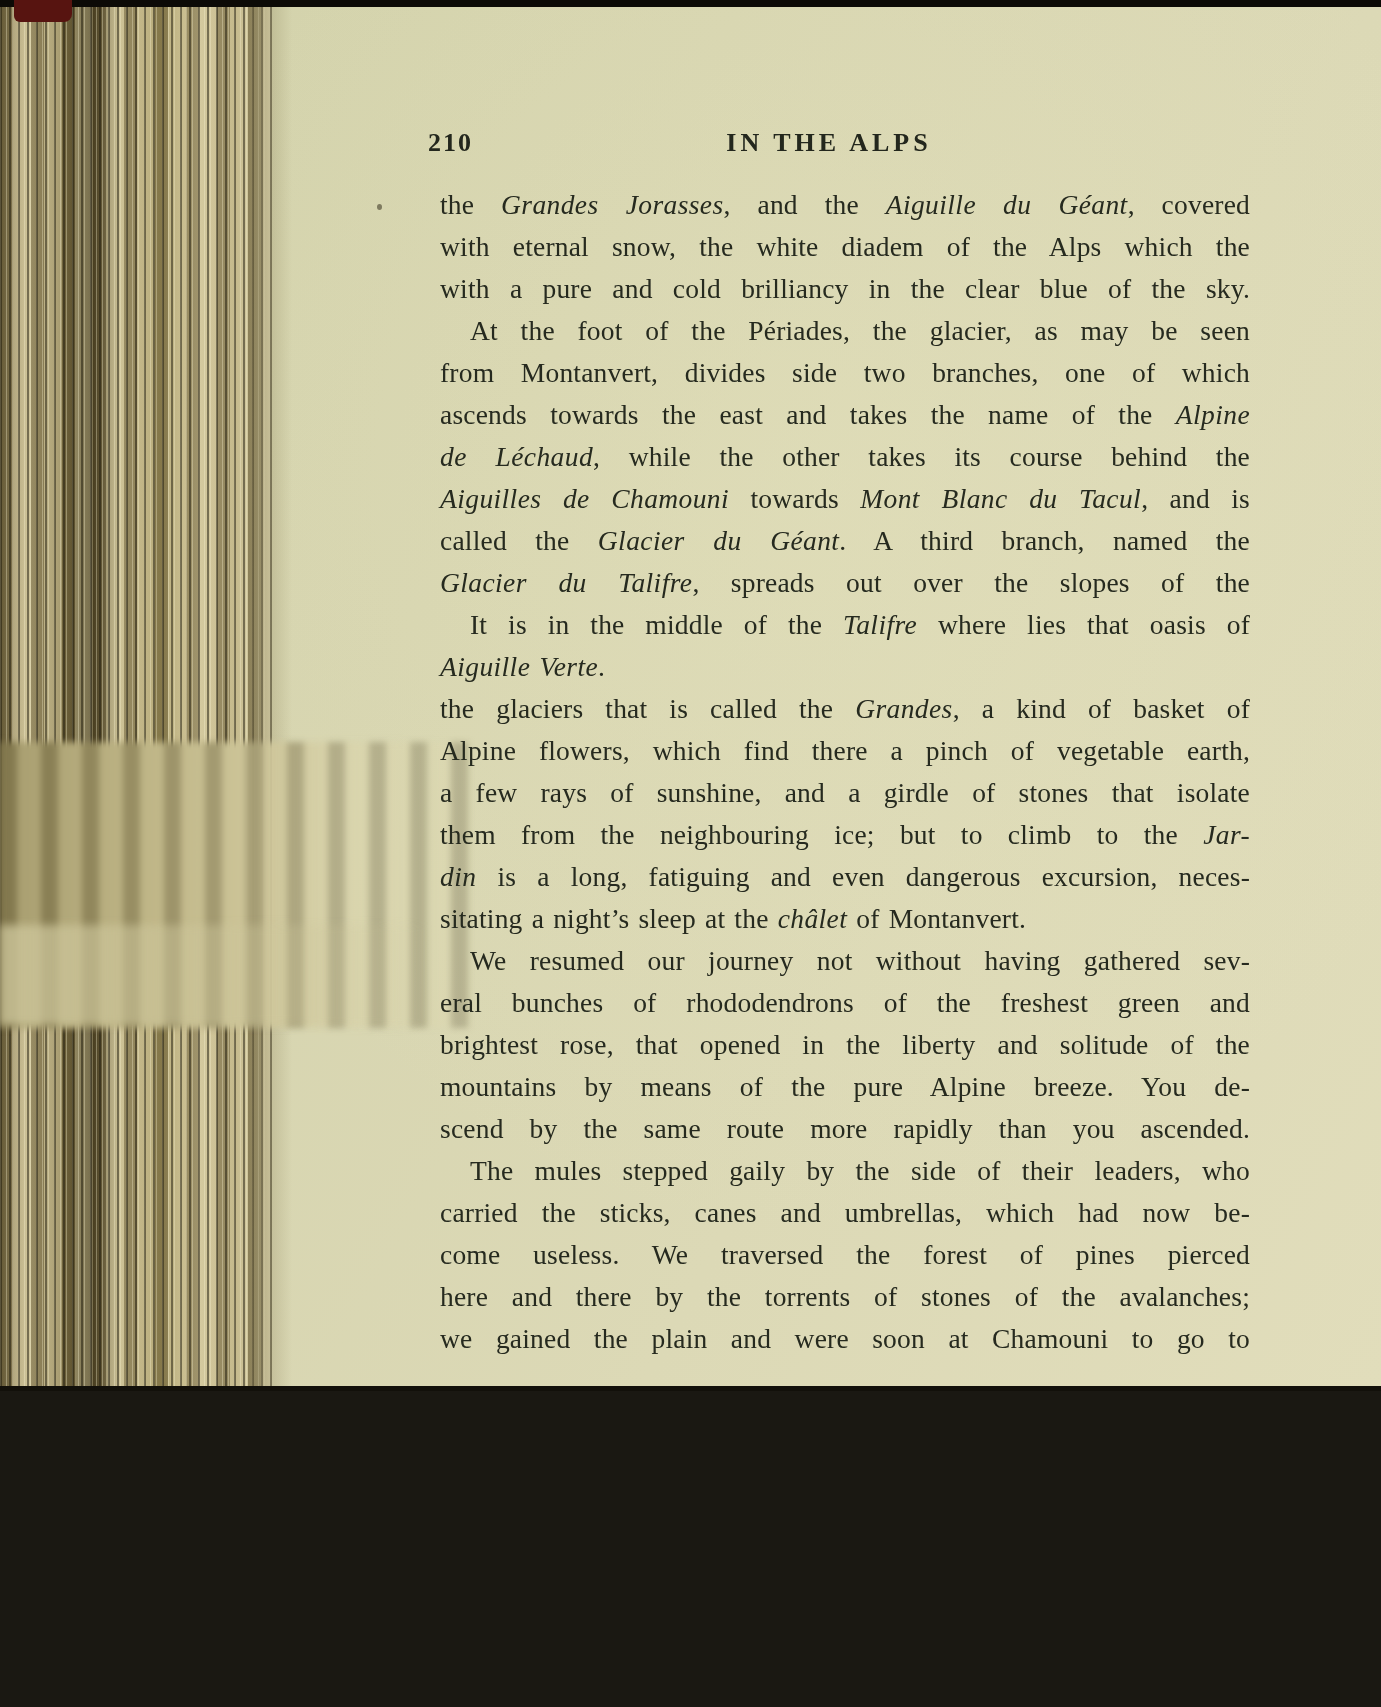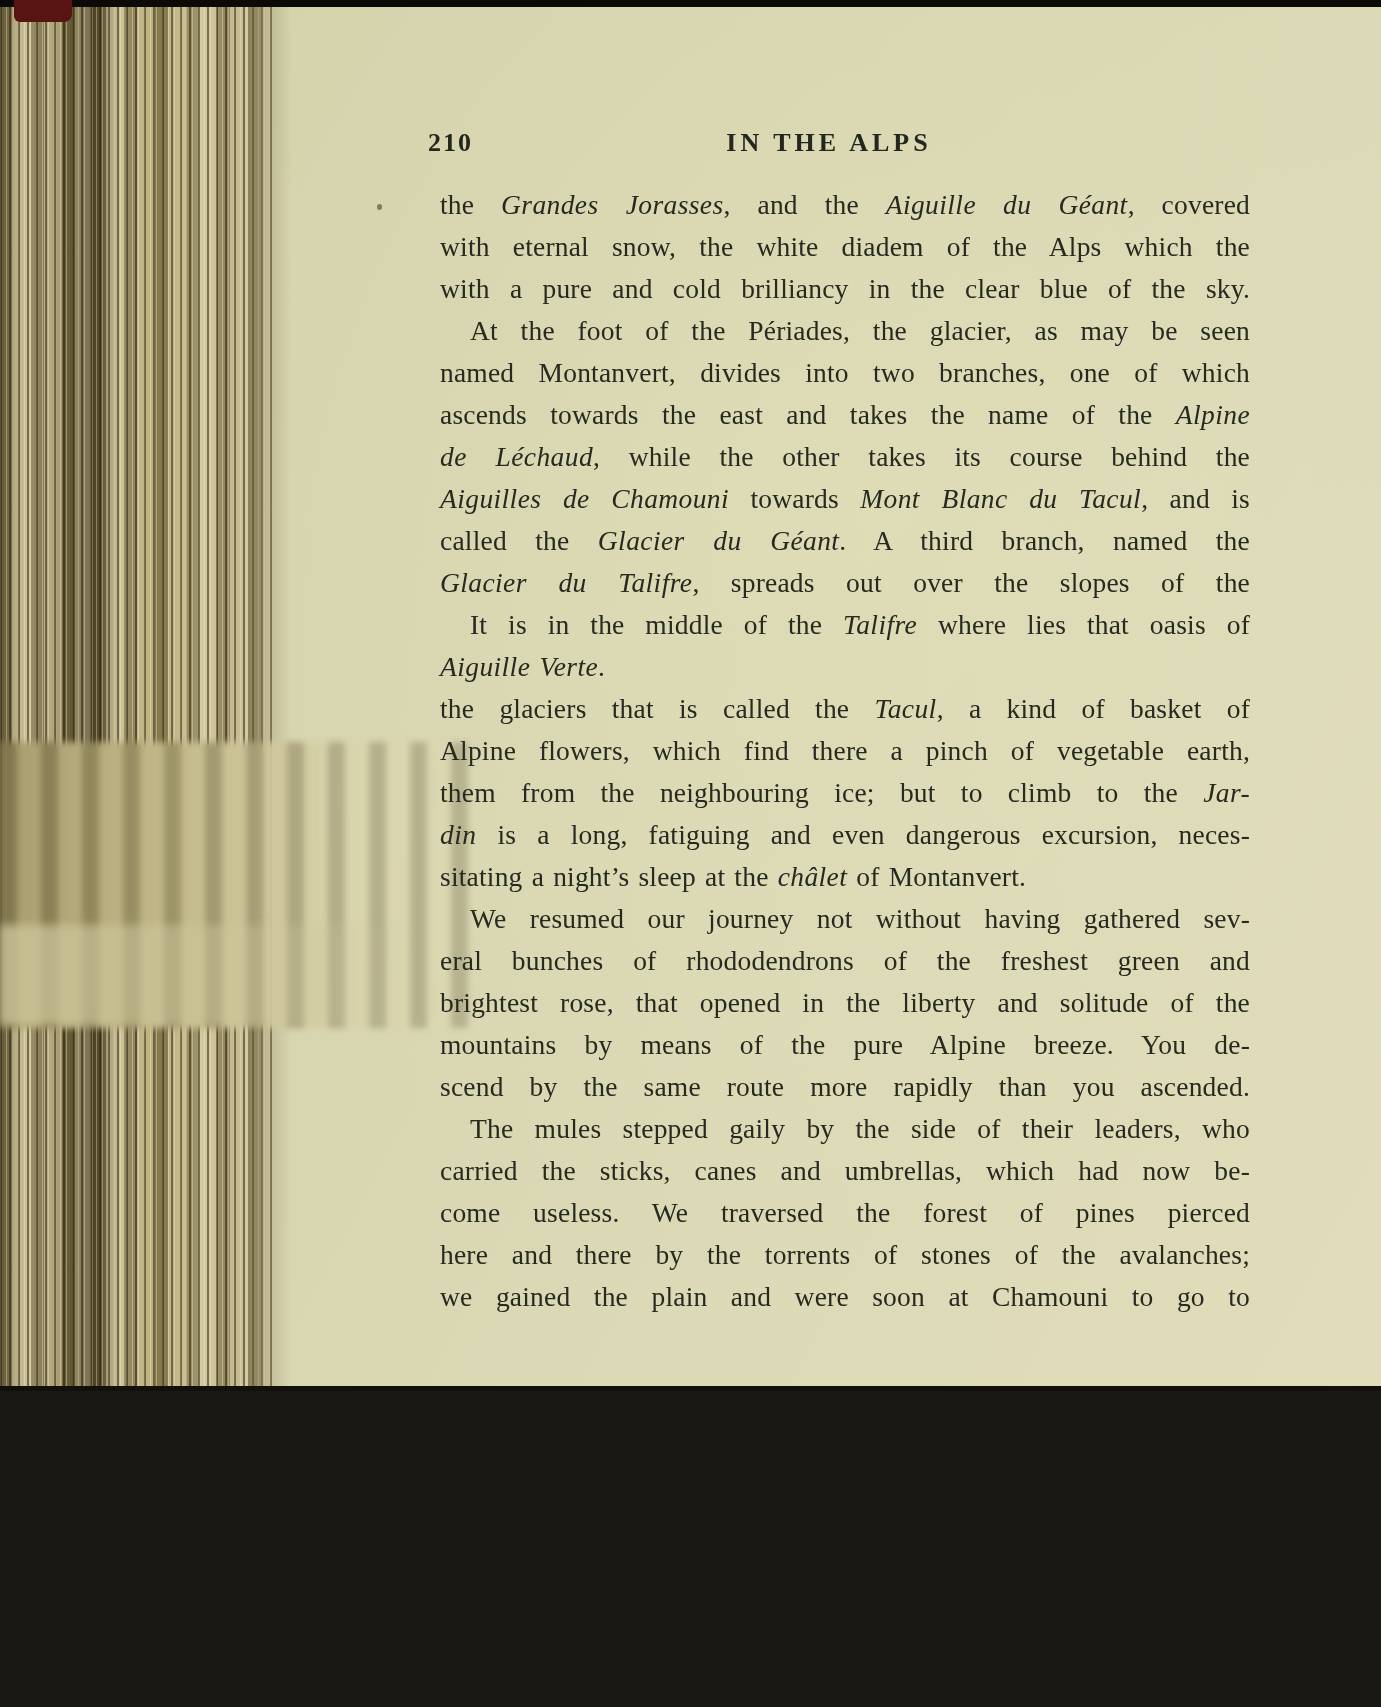--- a/index.html
+++ b/index.html
@@ -81,30 +81,31 @@
     <span id="running-title">IN THE ALPS</span>
   </div>
 
   <div id="speck"></div>
 
   <div id="text-block">
       <div class="line j"><span>the </span><i>Grandes Jorasses</i><span>, and the </span><i>Aiguille du Géant</i><span>, covered</span></div>
       <div class="line j"><span>with eternal snow, the white diadem of the Alps which the</span></div>
       <div class="line j"><span>with a pure and cold brilliancy in the clear blue of the sky.</span></div>
       <div class="line j in"><span>At the foot of the Périades, the glacier, as may be seen</span></div>
-      <div class="line j"><span>named Montanvert, divides into two branches, one of which</span></div>
+      <div class="line j"><span>from Montanvert, divides side two branches, one of which</span></div>
       <div class="line j"><span>ascends towards the east and takes the name of the </span><i>Alpine</i></div>
       <div class="line j"><i>de Léchaud</i><span>, while the other takes its course behind the</span></div>
       <div class="line j"><i>Aiguilles de Chamouni</i><span> towards </span><i>Mont Blanc du Tacul</i><span>, and is</span></div>
       <div class="line j"><span>called the </span><i>Glacier du Géant</i><span>.  A third branch, named the</span></div>
       <div class="line j"><i>Glacier du Talifre</i><span>, spreads out over the slopes of the</span></div>
       <div class="line j in"><span>It is in the middle of the </span><i>Talifre</i><span> where lies that oasis of</span></div>
       <div class="line"><i>Aiguille Verte</i><span>.</span></div>
-      <div class="line j"><span>the glaciers that is called the </span><i>Tacul</i><span>, a kind of basket of</span></div>
+      <div class="line j"><span>the glaciers that is called the </span><i>Grandes</i><span>, a kind of basket of</span></div>
       <div class="line j"><span>Alpine flowers, which find there a pinch of vegetable earth,</span></div>
+      <div class="line j"><span>a few rays of sunshine, and a girdle of stones that isolate</span></div>
       <div class="line j"><span>them from the neighbouring ice; but to climb to the </span><i>Jar-</i></div>
       <div class="line j"><i>din</i><span> is a long, fatiguing and even dangerous excursion, neces-</span></div>
       <div class="line"><span>sitating a night’s sleep at the </span><i>châlet</i><span> of Montanvert.</span></div>
       <div class="line j in"><span>We resumed our journey not without having gathered sev-</span></div>
       <div class="line j"><span>eral bunches of rhododendrons of the freshest green and</span></div>
       <div class="line j"><span>brightest rose, that opened in the liberty and solitude of the</span></div>
       <div class="line j"><span>mountains by means of the pure Alpine breeze.  You de-</span></div>
       <div class="line j"><span>scend by the same route more rapidly than you ascended.</span></div>
       <div class="line j in"><span>The mules stepped gaily by the side of their leaders, who</span></div>
       <div class="line j"><span>carried the sticks, canes and umbrellas, which had now be-</span></div>

